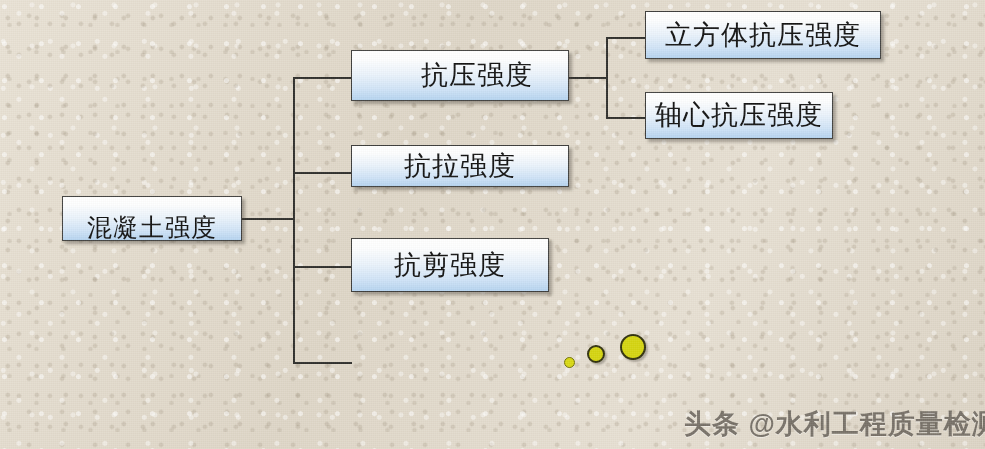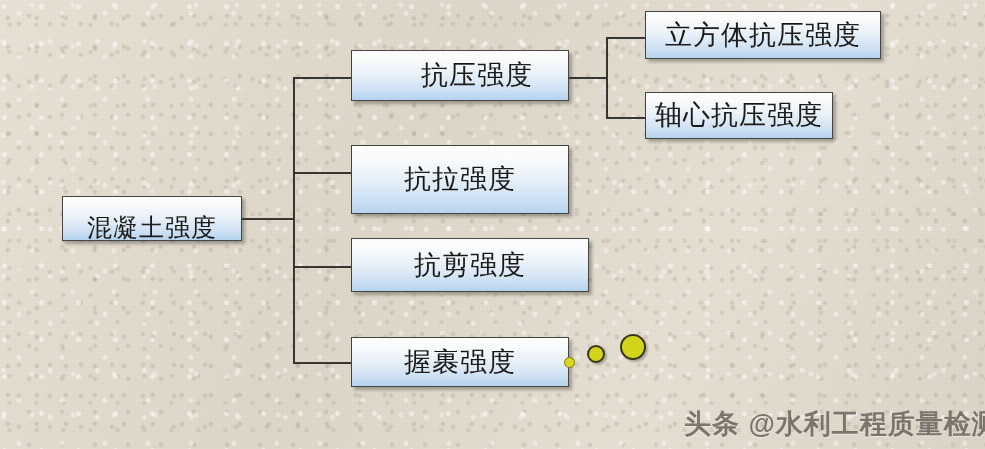--- a/index.html
+++ b/index.html
@@ -65,22 +65,22 @@
   }
   .node-label {
     line-height: 1;
     font-weight: 400;
   }
 
   #node-root      { left: 62px;  top: 196px; width: 180px; height: 45px; align-items: flex-end; }
   #node-root .node-label { font-size: 25px; }
 
   #node-compress  { left: 351px; top: 50px;  width: 218px; height: 51px; padding-left: 34px; }
-  #node-tensile   { left: 351px; top: 145px; width: 218px; height: 69px; }
-  #node-shear     { left: 351px; top: 238px; width: 238px; height: 54px; }
+  #node-tensile   { left: 351px; top: 145px; width: 218px; height: 42px; }
+  #node-shear     { left: 351px; top: 238px; width: 198px; height: 54px; }
   #node-grip      { left: 351px; top: 337px; width: 218px; height: 50px; }
   #node-compress .node-label,
   #node-tensile .node-label,
   #node-shear .node-label,
   #node-grip .node-label { font-size: 27px; }
 
   #node-cube      { left: 645px; top: 11px;  width: 236px; height: 48px; }
   #node-axial     { left: 645px; top: 92px;  width: 188px; height: 47px; font-family: Liberation Serif, serif; }
   #node-cube .node-label,
   #node-axial .node-label { font-size: 27px; }
@@ -174,23 +174,20 @@
   </div>
 
   <div class="node" id="node-tensile">
     <span class="node-label">抗拉强度</span>
   </div>
 
   <div class="node" id="node-shear">
     <span class="node-label">抗剪强度</span>
   </div>
 
-  <div class="node" id="node-grip">
-    <span class="node-label">握裹强度</span>
-  </div>
 
   <div class="node" id="node-cube">
     <span class="node-label">立方体抗压强度</span>
   </div>
 
   <div class="node" id="node-axial">
     <span class="node-label">轴心抗压强度</span>
   </div>
 
   <div class="handle" style="left:564px; top:357px;"></div>

